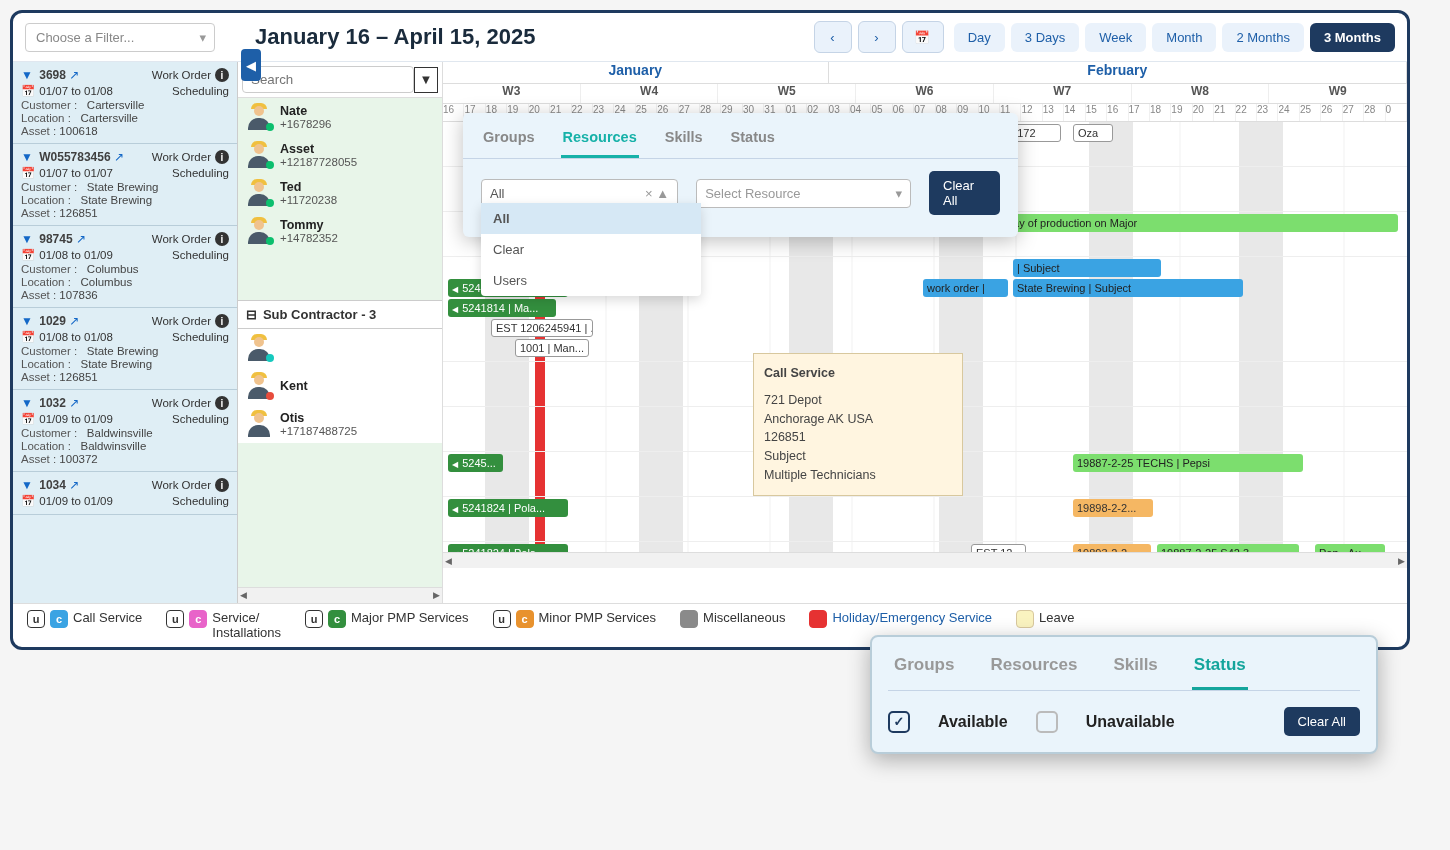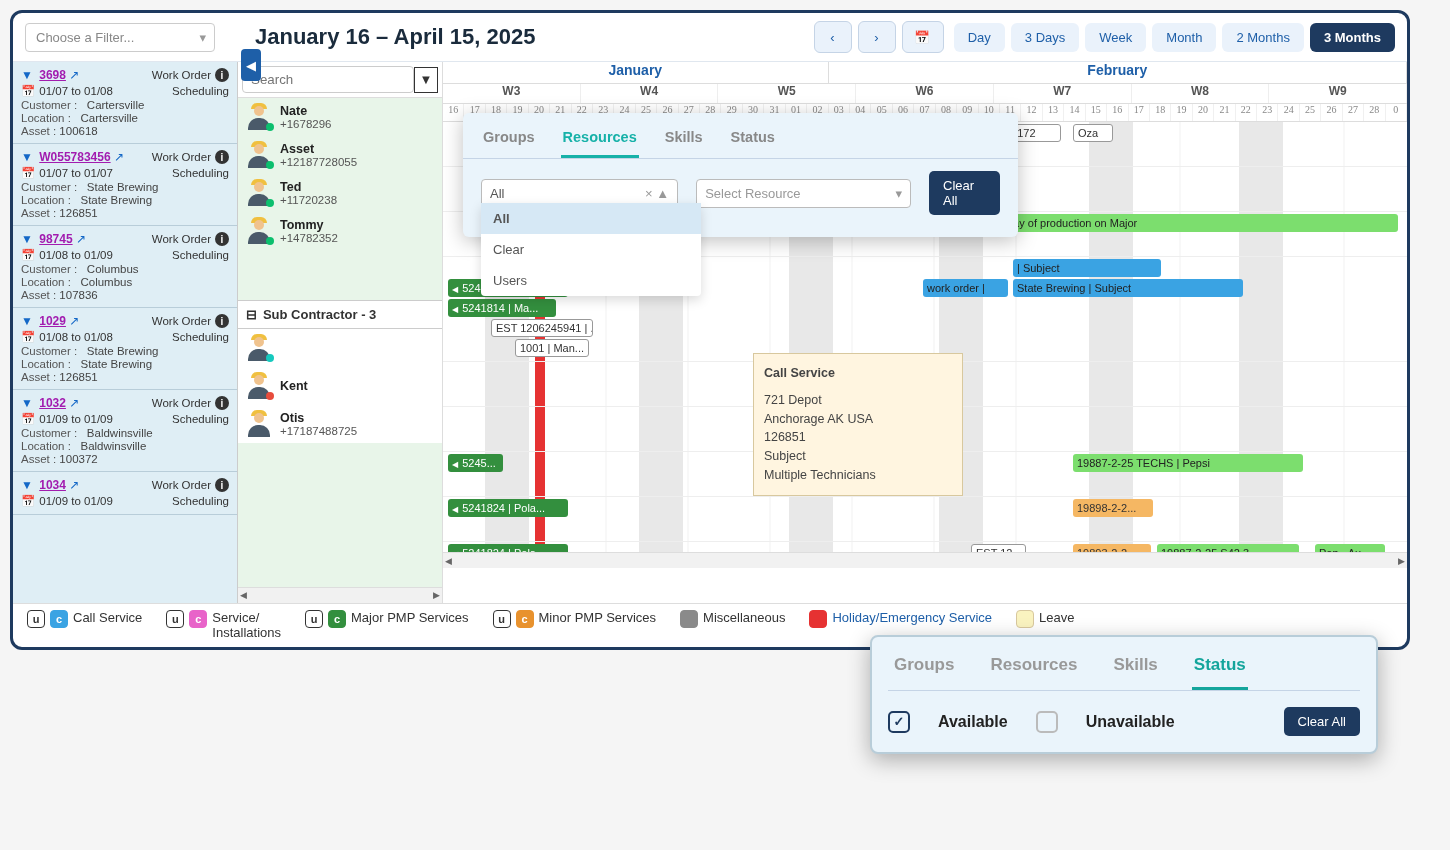--- a/index.html
+++ b/index.html
@@ -12,21 +12,21 @@
 .date-range { font-size: 22px; font-weight: 900; color: #1a2b3c; margin-left: 30px; flex: 1; }
 .nav-btns { display: flex; gap: 6px; }
 .icon-btn { border: 1px solid #c5d4e6; background: #eaf2fb; padding: 6px 12px; border-radius: 6px; cursor: pointer; color: #1e5fa8; display: inline-flex; align-items: center; justify-content: center; min-width: 38px; height: 32px;}
 .range-tabs { display: flex; gap: 6px; }
 .range-tab { background: #eaf2fb; color: #1e5fa8; padding: 7px 14px; border-radius: 6px; cursor: pointer; font-size: 13px; }
 .range-tab.active { background: #1e3a5f; color: #fff; font-weight: bold; }
 .main { display: flex; flex: 1; overflow: hidden; }
 .sidebar { width: 225px; background: #dfeef5; padding: 0; overflow-y: auto; border-right: 1px solid #ccc; }
 .wo-card { background: #dfeef5; padding: 6px 8px; border-bottom: 1px solid #b8cdd9; font-size: 12px; }
 .wo-head { display: flex; align-items: center; justify-content: space-between; }
-.wo-link { color: #a21caf; font-weight: bold; text-decoration: underline; cursor: pointer; text-align: right; }
+.wo-link { color: #404040; font-weight: bold; cursor: pointer; text-align: right; }
 .wo-chev { color: #1468c7; margin-right: 3px; cursor: pointer; }
 .wo-ext { color: #1468c7; cursor: pointer; }
 .wo-type { display: flex; align-items: center; gap: 4px; color: #333; font-size: 11.5px;}
 .wo-info-circle { display:inline-flex; width:14px; height:14px; border-radius:50%; background:#333; color:#fff; align-items:center; justify-content:center; font-size:10px; font-weight:bold;}
 .wo-dates { display: flex; align-items: center; gap: 4px; font-size: 11.5px; margin-top: 2px;}
 .wo-status { float: right; font-size: 11.5px;}
 .wo-kv { font-size: 11.5px; color: #444; margin-top: 1px;}
 .wo-kv .lbl { color: #555; }
 .resources-col { width: 205px; border-right: 1px solid #ddd; display: flex; flex-direction: column; background:#fff;}
 .search-row { display: flex; align-items: center; padding: 4px; gap: 4px; border-bottom: 1px solid #ddd; }
@@ -44,21 +44,21 @@
 .status-dot.teal { background: #16c9be; }
 .res-name { font-weight: bold; color: #222; }
 .res-phone { color: #555; font-size: 11.5px; }
 .group-header { background: #fff; padding: 6px 8px; font-weight: bold; display:flex; align-items:center; gap:6px; border-top:1px solid #ccc; border-bottom:1px solid #ccc;}
 .timeline { flex: 1; position: relative; overflow: hidden; background: #fff; }
 .month-row { display: flex; height: 22px; border-bottom: 1px solid #ddd; background: #fff;}
 .month-cell { text-align: center; font-weight: bold; color: #1e5fa8; font-size: 14px; border-right: 1px solid #ddd; }
 .week-row { display: flex; height: 20px; border-bottom: 1px solid #ddd; background: #fff;}
 .week-cell { flex: 1; text-align: center; font-size: 12px; color: #555; border-right: 1px solid #eee; font-weight:bold;}
 .day-row { display: flex; height: 18px; border-bottom: 1px solid #ddd; background:#fff;}
-.day-cell { flex: 1; text-align: center; font-size: 10px; color: #888; border-right: 1px solid #f0f0f0; font-family: Liberation Serif, serif; }
+.day-cell { flex: 1; font-size: 10px; color: #888; border-right: 1px solid #f0f0f0; }
 .gantt-body { position: relative; height: 430px; overflow:auto; background: repeating-linear-gradient(90deg, #fff 0, #fff 80px, #f8f8f8 80px, #f8f8f8 82px);}
 .gantt-row { height: 45px; border-bottom: 1px solid #eee; position: relative; }
 .weekend-bg { position:absolute; top:0; bottom:0; background:#e8e8e8; z-index:0;}
 .task { position: absolute; height: 18px; border-radius: 3px; font-size: 11px; color: #fff; padding: 1px 4px; overflow: hidden; white-space: nowrap; z-index: 1; display:flex; align-items:center; gap:2px;}
 .task.green { background: #338f3e; }
 .task.lime { background: #7cde6e; color: #222; }
 .task.blue { background: #3aa3e3; color: #222; }
 .task.orange-light { background: #f5b763; color: #333; }
 .task.gray-outline { background:#fff; border:1px solid #999; color:#333; }
 .task .caret-l::before { content:"◀"; font-size:8px; margin-right:2px;}

